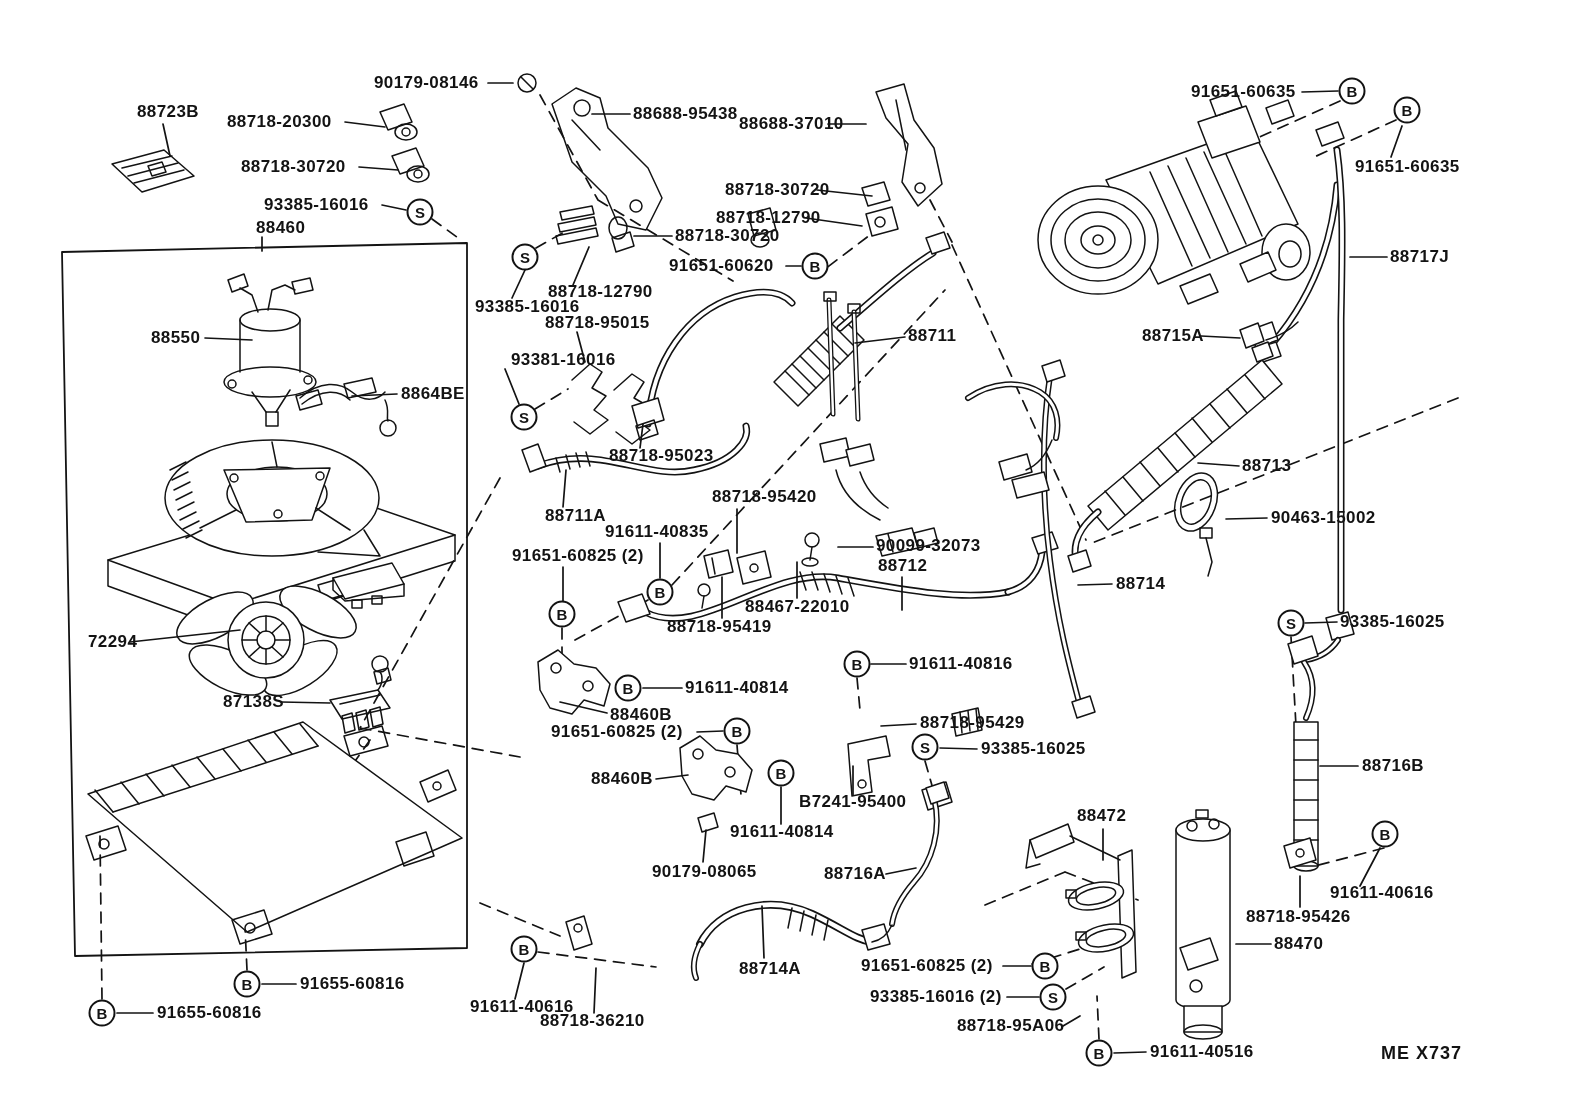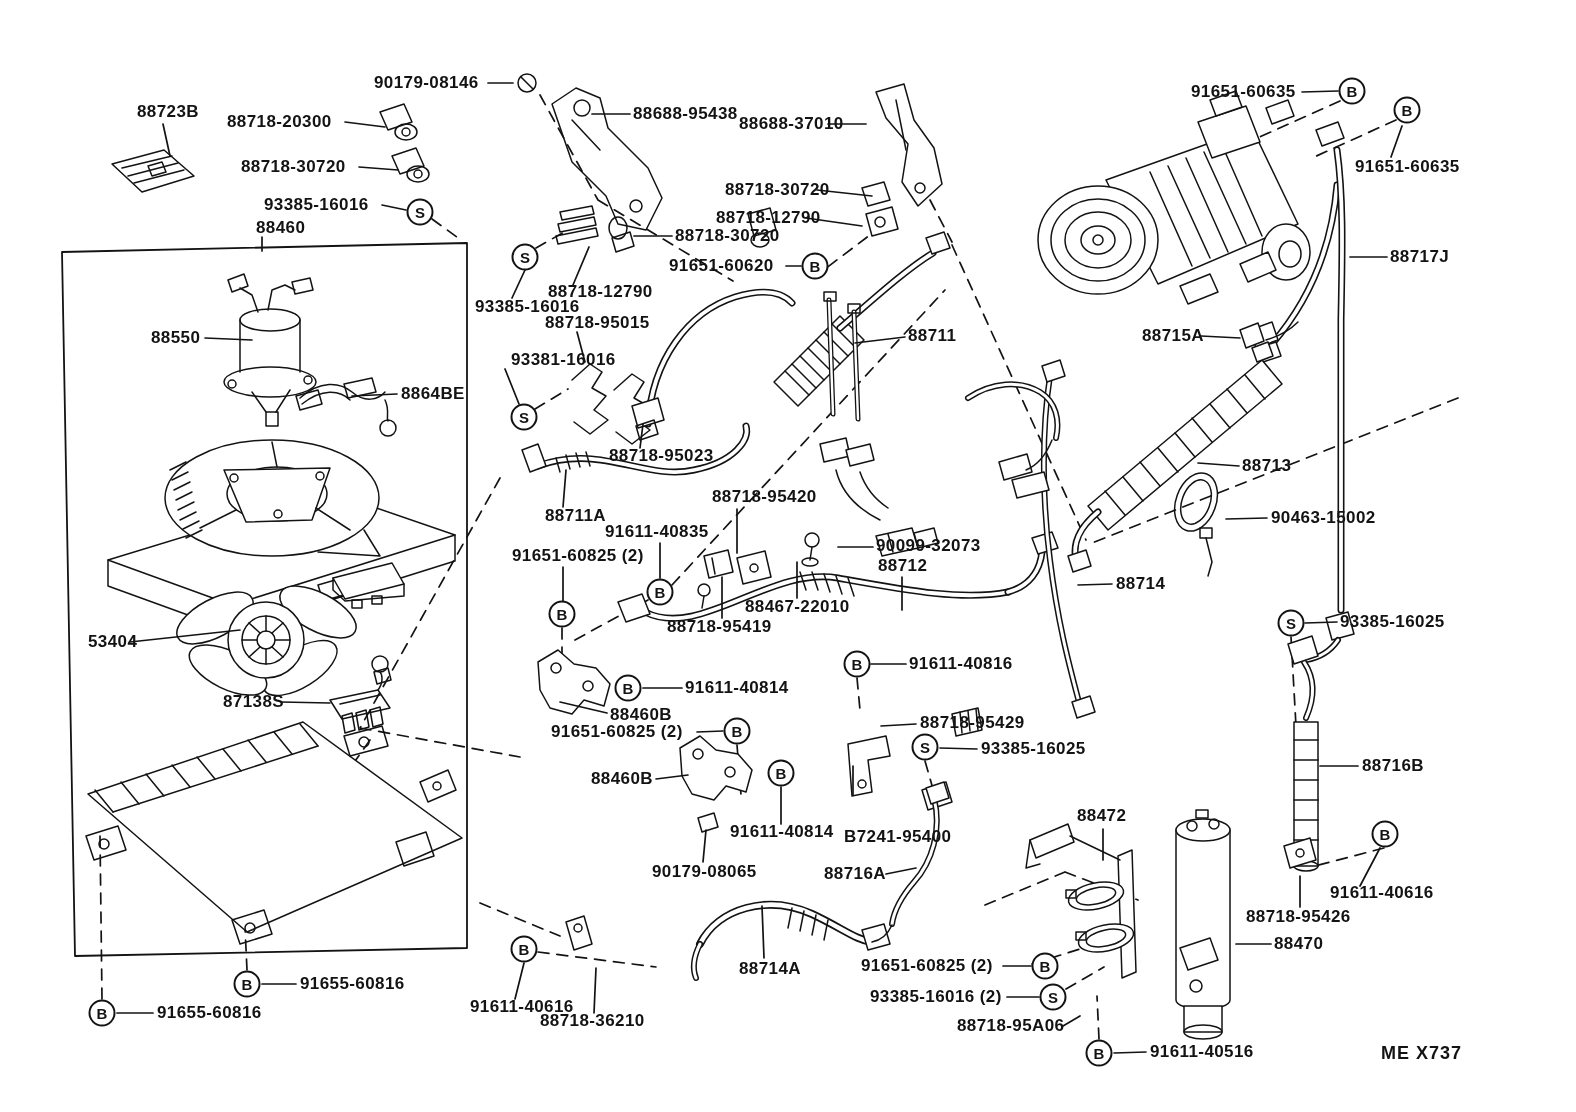--- a/index.html
+++ b/index.html
@@ -403,30 +403,30 @@
       <div class="plabel" style="left: 593px; top: 456px; margin-left: 16px;">88718-95023</div>
       <div class="plabel" style="left: 908px; top: 336px;">88711</div>
       <div class="plabel" style="left: 537px; top: 516px; margin-left: 8px;">88711A</div>
       <div class="plabel" style="left: 712px; top: 497px;">88718-95420</div>
       <div class="plabel" style="left: 605px; top: 532px;">91611-40835</div>
       <div class="plabel" style="left: 512px; top: 556px;">91651-60825 (2)</div>
       <div class="plabel" style="left: 876px; top: 546px;">90099-32073</div>
       <div class="plabel" style="left: 878px; top: 566px;">88712</div>
       <div class="plabel" style="left: 745px; top: 607px;">88467-22010</div>
       <div class="plabel" style="left: 667px; top: 627px;">88718-95419</div>
-      <div class="plabel" style="left: 88px; top: 642px;">53404</div>
+      <div class="plabel" style="left: 88px; top: 642px;">72294</div>
       <div class="plabel" style="left: 223px; top: 702px;">87138S</div>
       <div class="plabel" style="left: 685px; top: 688px;">91611-40814</div>
       <div class="plabel" style="left: 610px; top: 715px;">88460B</div>
       <div class="plabel" style="left: 551px; top: 732px;">91651-60825 (2)</div>
       <div class="plabel" style="left: 909px; top: 664px;">91611-40816</div>
       <div class="plabel" style="left: 591px; top: 779px;">88460B</div>
       <div class="plabel" style="left: 920px; top: 723px;">88718-95429</div>
       <div class="plabel" style="left: 981px; top: 749px;">93385-16025</div>
-      <div class="plabel" style="left: 844px; top: 802px; margin-top: 35px;">B7241-95400</div>
+      <div class="plabel" style="left: 799px; top: 802px;">B7241-95400</div>
       <div class="plabel" style="left: 730px; top: 832px;">91611-40814</div>
       <div class="plabel" style="left: 652px; top: 872px;">90179-08065</div>
       <div class="plabel" style="left: 824px; top: 874px;">88716A</div>
       <div class="plabel" style="left: 739px; top: 969px;">88714A</div>
       <div class="plabel" style="left: 1191px; top: 92px;">91651-60635</div>
       <div class="plabel" style="left: 1355px; top: 167px;">91651-60635</div>
       <div class="plabel" style="left: 1390px; top: 257px;">88717J</div>
       <div class="plabel" style="left: 1142px; top: 336px;">88715A</div>
       <div class="plabel" style="left: 1242px; top: 466px;">88713</div>
       <div class="plabel" style="left: 1271px; top: 518px;">90463-15002</div>

